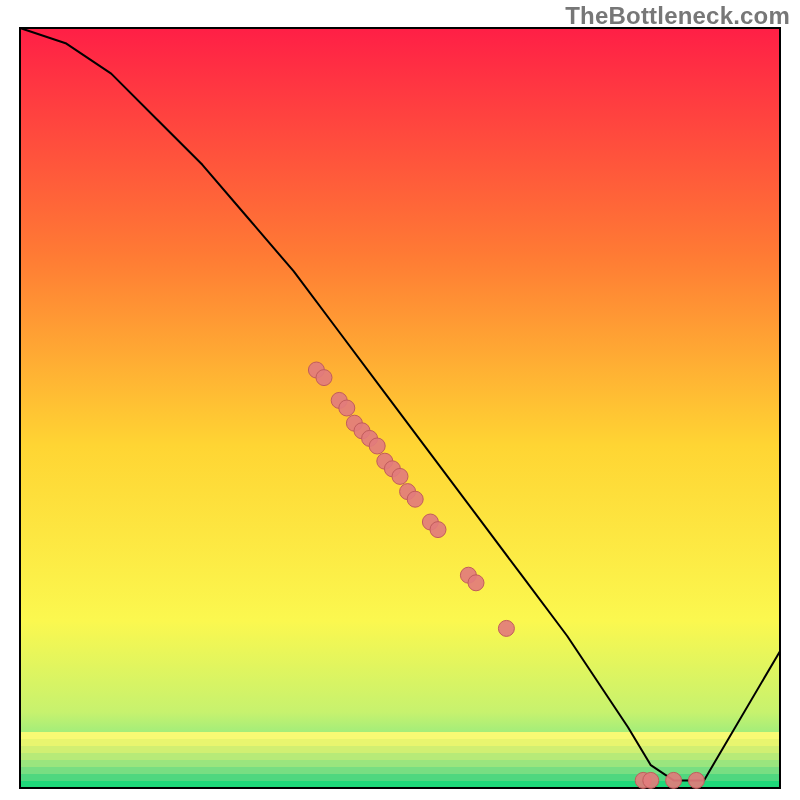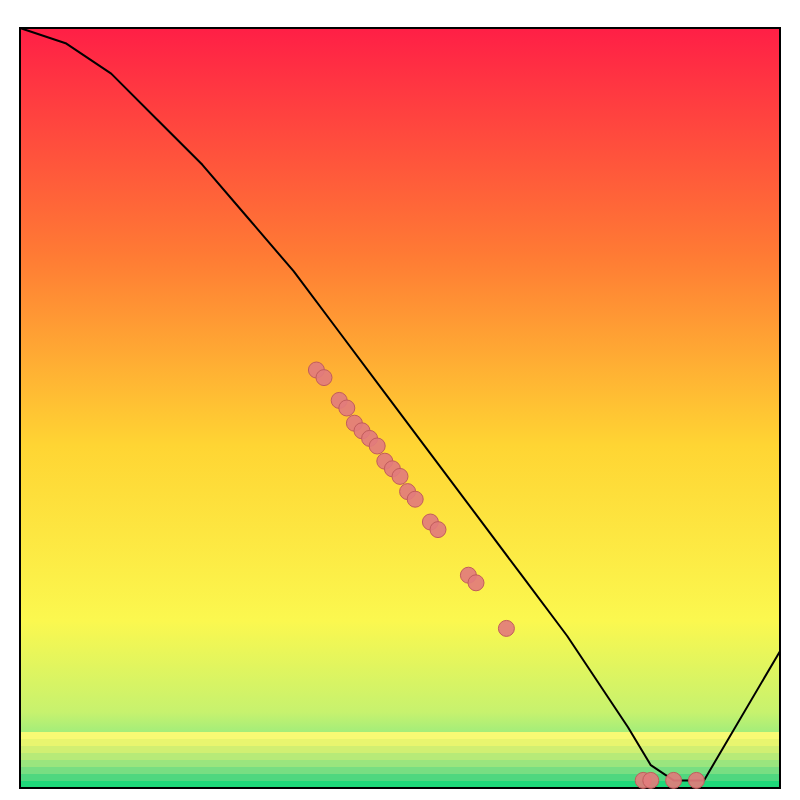--- a/index.html
+++ b/index.html
@@ -29,20 +29,21 @@
   svg {
     position: absolute;
     top: 0;
     left: 0;
   }
 </style>
 </head>
 <body>
 
 <div class="stage">
+  <div class="watermark">TheBottleneck.com</div>
   <svg id="chart-svg" width="800" height="800">
       <defs>
         <linearGradient id="bg-grad" x1="0" y1="0" x2="0" y2="1">
           <stop offset="0%" stop-color="#ff1f46"></stop>
           <stop offset="30%" stop-color="#ff7b34"></stop>
           <stop offset="55.00000000000001%" stop-color="#ffd533"></stop>
           <stop offset="78%" stop-color="#fbf84f"></stop>
           <stop offset="90%" stop-color="#c7f26e"></stop>
           <stop offset="95.5%" stop-color="#7de887"></stop>
           <stop offset="100%" stop-color="#1fd779"></stop>

